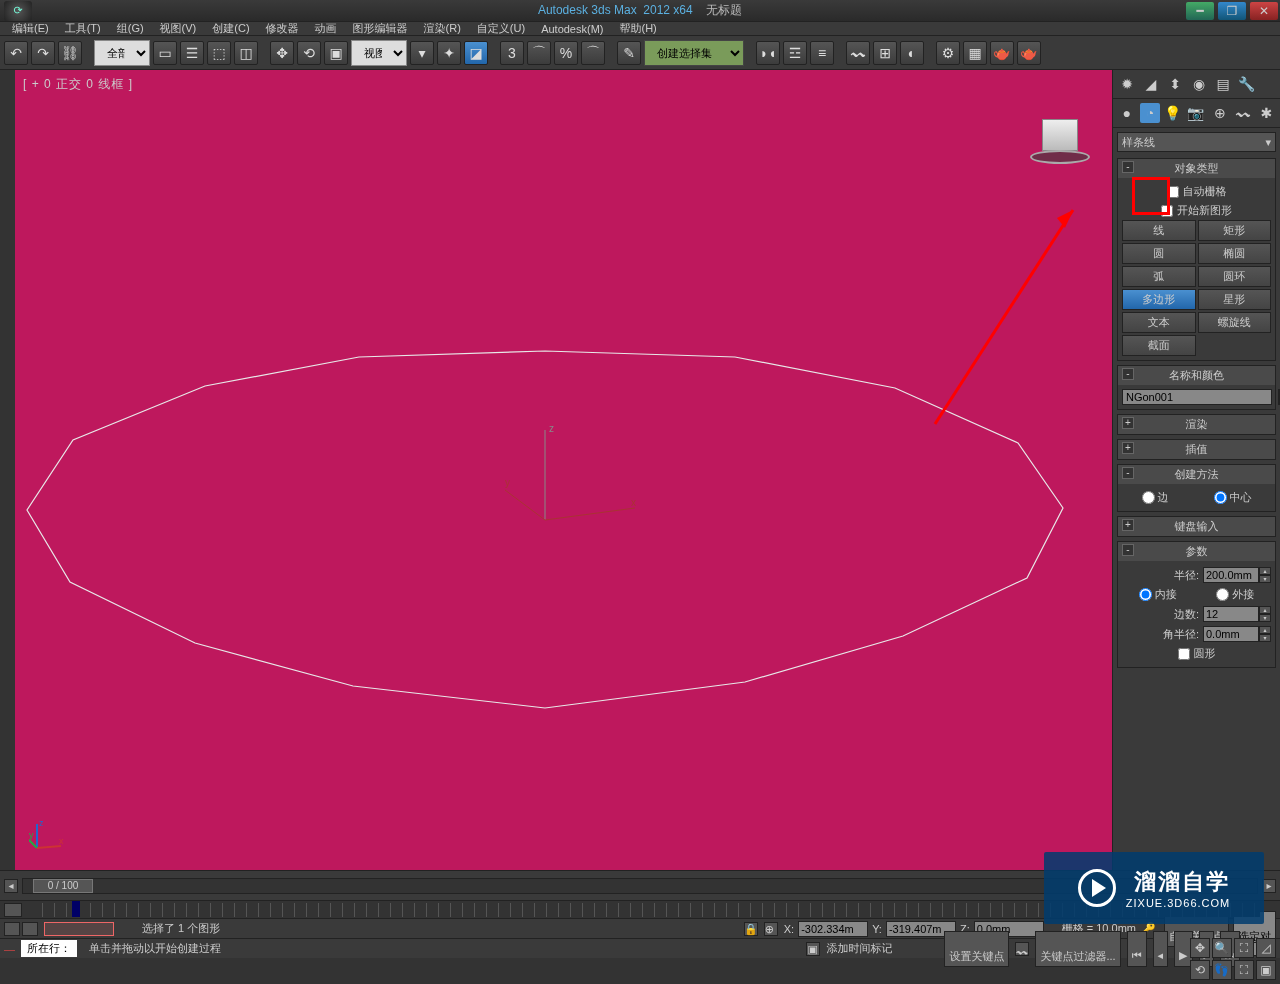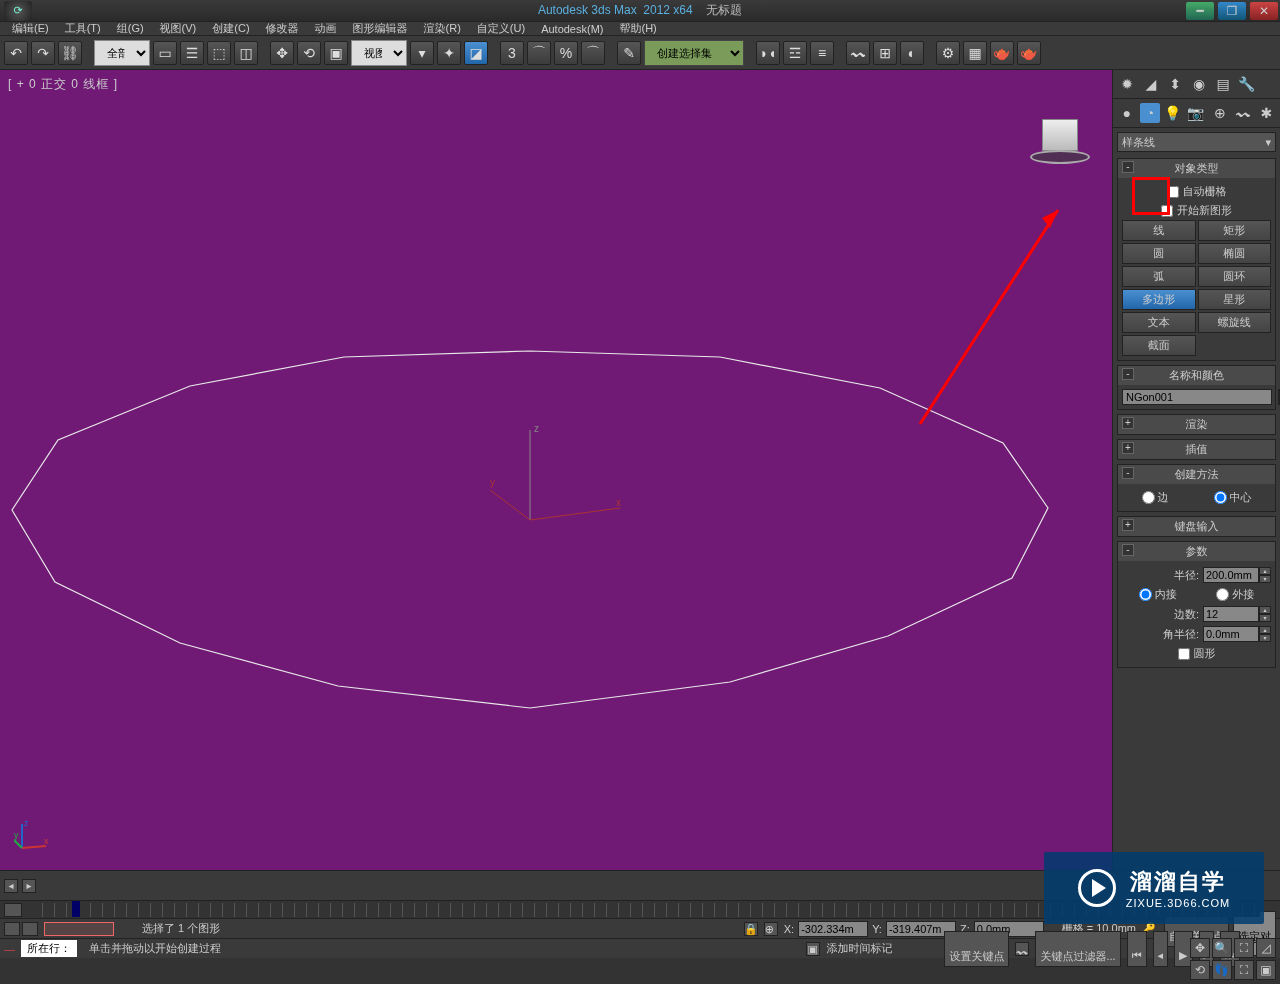--- a/index.html
+++ b/index.html
@@ -19,21 +19,21 @@
 .menubar .menu { padding: 2px 6px; color: #ccc; cursor: pointer; }
 
 .toolbar { height: 34px; background: #3a3a3a; display: flex; align-items: center; padding: 0 4px; gap: 3px; border-bottom: 1px solid #222; }
 .tb-btn { width: 24px; height: 24px; background: linear-gradient(#555,#3c3c3c); border: 1px solid #222; border-radius: 2px; display:flex;align-items:center;justify-content:center; font-size:14px; color:#ddd;}
 .tb-btn.active { background: linear-gradient(#4a90d0,#2266aa); }
 .tb-sep { width: 6px; }
 .tb-select { height: 26px; background: #ddd; color: #000; border: 1px solid #888; font-size: 11px; padding: 0 8px; }
 .tb-select.green { background: #7a9b5a; color:#000; border:1px solid #444;}
 
 .main { display: flex; height: calc(100% - 22px - 22px - 34px - 30px - 18px - 18px - 20px - 20px); }
-.viewport { flex: 1; background: #701a75; position: relative; overflow: hidden; }
+.viewport { flex: 1; background: #be185d; position: relative; overflow: hidden; margin-left: 15px; }
 .vp-label { position: absolute; top: 6px; left: 8px; color: #ccc; font-size: 12px; letter-spacing:1px;}
 .viewcube { position: absolute; top: 46px; right: 20px; width: 64px; height: 48px; }
 .viewcube .cube { width: 36px; height: 32px; background: linear-gradient(#eee,#bbb); border: 1px solid #888; margin: 0 auto; position:relative; top:3px;}
 .viewcube .ring { width: 60px; height: 14px; border: 2px solid #aaa; border-radius: 50%; position:absolute; bottom:0; left:2px; background:rgba(60,60,60,.6);}
 .gizmo { position: absolute; bottom: 14px; left: 14px; }
 .gizmo-center { position: absolute; left: 490px; top: 350px; }
 
 .right-panel { width: 168px; background: #3a3a3a; border-left: 1px solid #222; display: flex; flex-direction: column; }
 .rp-top-icons { display: flex; flex-wrap: wrap; padding: 4px; gap: 4px; border-bottom: 1px solid #222; }
 .rp-icon { width: 20px; height: 20px; display:flex;align-items:center;justify-content:center; font-size:14px; color:#ccc;}
@@ -84,21 +84,21 @@
 .sb-btn { height:16px; padding:17px 4px; background:#555; border:1px solid #222; font-size:11px;}
 
 .status2 { height:20px; background:#3a3a3a; border-top:1px solid #222; display:flex; align-items:center; gap:6px; padding:0 4px;}
 .status2 .loc-label { background:#fff; color:#000; padding:1px 6px; margin-right:6px;}
 .nav-icons-right { position:absolute; right:4px; bottom:4px; display:grid; grid-template-columns:repeat(4,20px); gap:2px;}
 .nav-icons-right .nav-btn { width:20px; height:20px; background:#555; border:1px solid #222; display:flex;align-items:center;justify-content:center;font-size:12px;}
 
 .watermark { position:absolute; right:16px; bottom:60px; width:220px; height:72px; background:rgba(0,60,110,.85); display:flex; align-items:center; justify-content:center; gap:10px; border-radius:2px;}
 .watermark .play { width:38px; height:38px; border:3px solid #fff; border-radius:50%; display:flex;align-items:center;justify-content:center;}
 .watermark .play::after { content:""; border-left:14px solid #fff; border-top:9px solid transparent; border-bottom:9px solid transparent; margin-left:4px;}
-.watermark .txt { color:#fff; text-align:center;}
+.watermark .txt { color:#fff; text-align:right;}
 .watermark .txt .cn { font-size:22px; font-weight:bold; letter-spacing:2px;}
 .watermark .txt .en { font-size:11px; letter-spacing:1px;}
 
 .arrow-overlay { position:absolute; pointer-events:none;}
 
 .shape-svg { position:absolute; top:0; left:0; pointer-events:none;}
 </style>
 </head>
 <body>
 
@@ -366,20 +366,23 @@
           <input type="checkbox" style="">
           <span>圆形</span>
         </div>
       </div>
     </div>
   </div>
 </div>
 
 <div class="timeline-area">
   <div class="time-nav">◂</div>
+  <div class="time-slider">
+    <div class="thumb">0 / 100</div>
+  </div>
   <div class="time-nav">▸</div>
 </div>
 
 <div class="time-ruler">
   <div style="width:18px;height:14px;background:#555;border:1px solid #222;margin-left:4px"></div>
   <div class="ruler-track">
       <div class="marker"></div>
     </div>
 </div>
 

